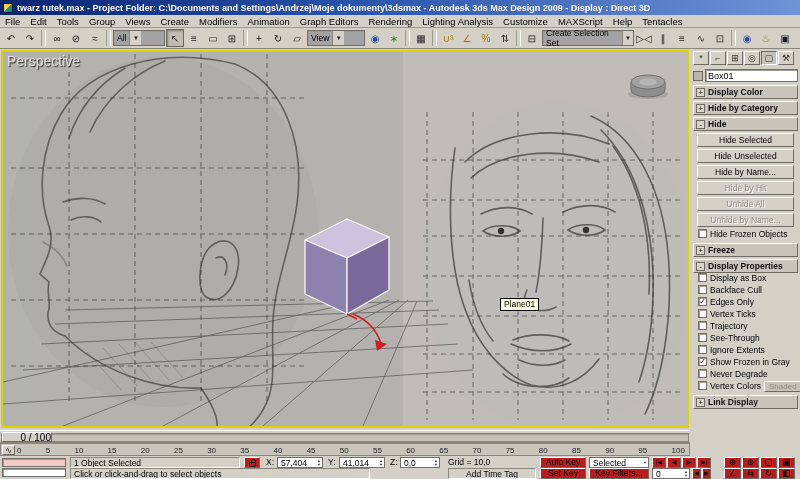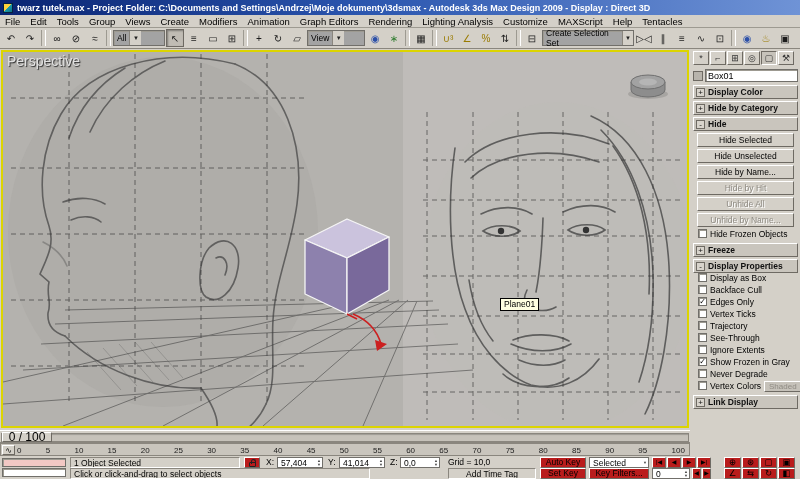--- a/index.html
+++ b/index.html
@@ -60,21 +60,21 @@
   .chk .lbl{white-space:nowrap;}
   .minibtn{height:11px;padding:0 4px;background:#c6c2ba;border:1px solid;border-color:#fff #6e6a63 #6e6a63 #fff;
     font-size:8px;color:#8f8b83;margin-left:auto;margin-right:3px;display:flex;align-items:center;}
 
   
   .slider-row{position:absolute;left:0;top:430px;width:690px;height:13px;background:#d4d0c8;
     border-top:1px solid #fff;border-bottom:1px solid #8a867e;}
   .slider-groove{position:absolute;left:1px;top:2px;right:1px;height:9px;background:#c6c2ba;
     border:1px solid #8a867e;box-shadow:inset 1px 1px 1px rgba(0,0,0,.2);}
   .slider-btn{position:absolute;left:2px;top:1px;width:50px;height:10px;background:#d4d0c8;
-    border:1px solid;border-color:#fff #6e6a63 #6e6a63 #fff;font-size:12px;text-align:center;line-height:9px;color:#000;}
+    border:1px solid;border-color:#fff #6e6a63 #6e6a63 #fff;font-size:10px;text-align:right;line-height:9px;color:#000;}
   .trackbar{position:absolute;left:0;top:443px;width:690px;height:13px;background:#c9c5bd;border:1px solid #8a867e;}
   .tb-mini{position:absolute;left:1px;top:1px;width:13px;height:10px;background:#d4d0c8;
     border:1px solid;border-color:#fff #6e6a63 #6e6a63 #fff;font-size:8px;text-align:center;line-height:9px;}
   .ticks{position:absolute;left:16px;right:4px;top:1px;height:11px;display:flex;justify-content:space-between;
     font-size:8px;color:#222;align-items:center;}
 
   
   .statusbar{position:absolute;left:0;top:456px;width:800px;height:23px;background:#d4d0c8;font-size:8.5px;}
   .statusbar > *{position:absolute;}
   .mini{width:64px;height:9px;border:1px solid #716f6a;box-shadow:inset 1px 1px 0 #9d9a91;}

